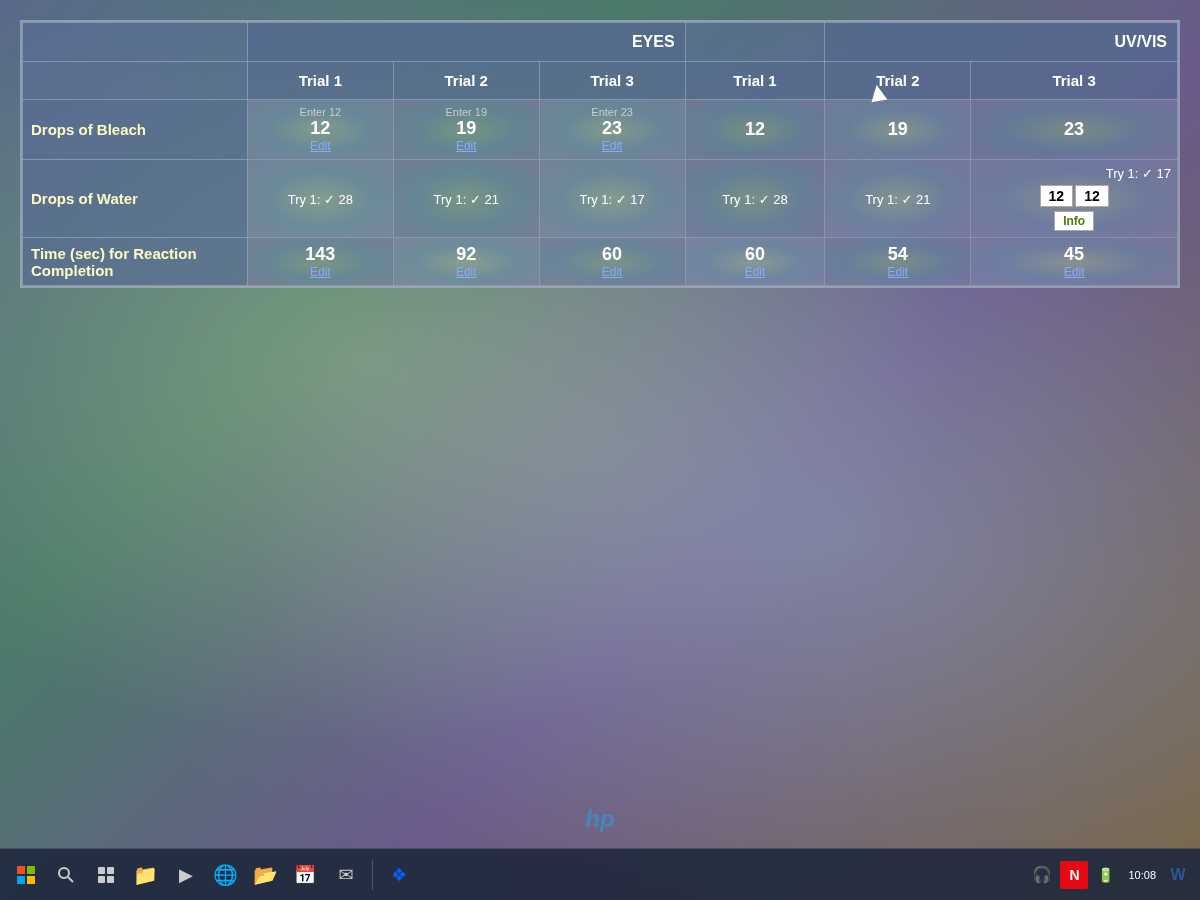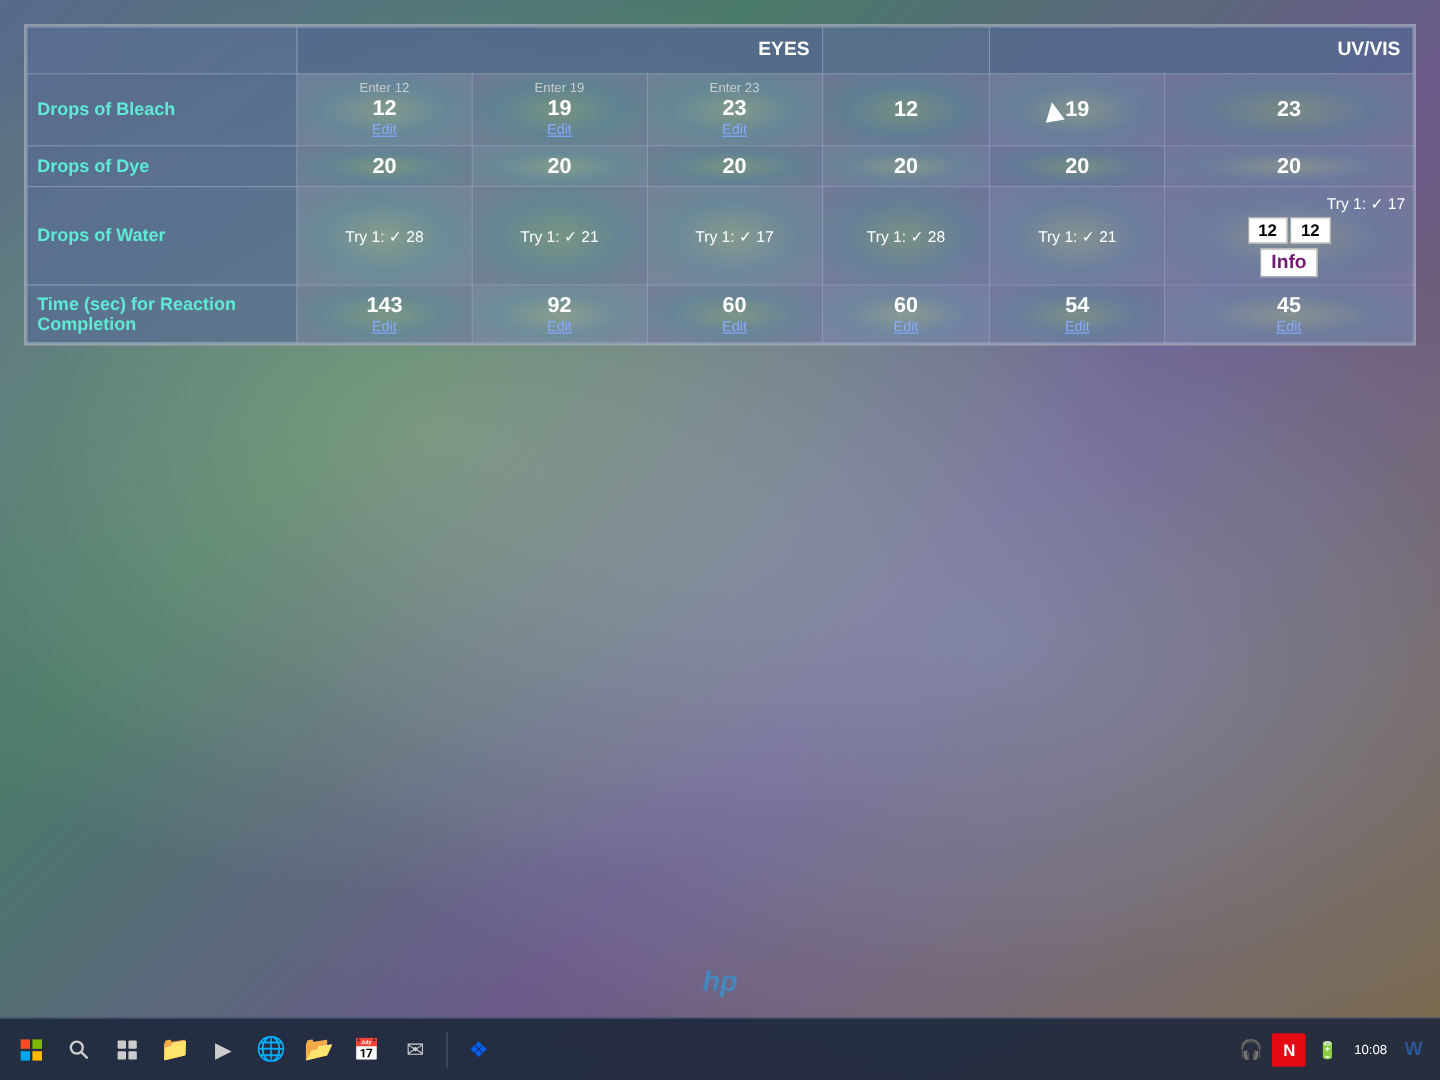--- a/index.html
+++ b/index.html
@@ -53,21 +53,21 @@
       font-size: 14px;
       font-weight: bold;
       position: relative;
     }
 
     
     .row-label {
       text-align: left;
       font-weight: bold;
       font-size: 15px;
-      color: #5eead4;
+      color: #fef9c3;
       background: rgba(80, 100, 140, 0.4);
       width: 200px;
     }
 
     
     .group-header {
       background: rgba(80, 100, 140, 0.6);
       font-size: 16px;
       font-weight: bold;
       color: #fff;
@@ -140,22 +140,22 @@
       font-weight: bold;
       font-size: 14px;
       padding: 2px 8px;
       border: 1px solid #aaa;
       min-width: 30px;
       text-align: center;
     }
 
     .info-box {
       background: white;
-      color: #701a75;
-      font-size: 16px;
+      color: #4d7c0f;
+      font-size: 12px;
       padding: 2px 8px;
       border: 1px solid #aaa;
       cursor: pointer;
       margin-top: 2px;
     }
 
     
     .taskbar {
       position: absolute;
       bottom: 0;
@@ -279,20 +279,29 @@
         <col style="width: 120px">
         <col style="width: 170px">
       </colgroup>
       <thead>
         <tr>
           <th class="empty-cell"></th>
           <th class="group-header" colspan="3">EYES</th>
           <th class="empty-cell"></th>
           <th class="group-header" colspan="2">UV/VIS</th>
         </tr>
+        <tr>
+          <th class="empty-cell"></th>
+          <th class="trial-header">Trial 1</th>
+          <th class="trial-header">Trial 2</th>
+          <th class="trial-header">Trial 3</th>
+          <th class="trial-header">Trial 1</th>
+          <th class="trial-header">Trial 2</th>
+          <th class="trial-header">Trial 3</th>
+        </tr>
       </thead>
       <tbody>
 
         <tr>
           <td class="row-label">Drops of Bleach</td>
           <td class="data-cell">
             <span class="enter-text">Enter 12</span>
             <span class="value-text">12</span>
             <span class="edit-link">Edit</span>
           </td>
@@ -310,41 +319,20 @@
             <span class="value-text">12</span>
           </td>
           <td class="data-cell">
             <span class="value-text">19</span>
           </td>
           <td class="data-cell-dark">
             <span class="value-text">23</span>
           </td>
         </tr>
 
-        <tr>
-          <td class="row-label">Drops of Dye</td>
-          <td class="data-cell-dark">
-            <span class="value-text">20</span>
-          </td>
-          <td class="data-cell">
-            <span class="value-text">20</span>
-          </td>
-          <td class="data-cell-dark">
-            <span class="value-text">20</span>
-          </td>
-          <td class="data-cell">
-            <span class="value-text">20</span>
-          </td>
-          <td class="data-cell-dark">
-            <span class="value-text">20</span>
-          </td>
-          <td class="data-cell">
-            <span class="value-text">20</span>
-          </td>
-        </tr>
 
         <tr>
           <td class="row-label">Drops of Water</td>
           <td class="data-cell">
             <span class="try-text">Try 1: ✓ 28</span>
           </td>
           <td class="data-cell-dark">
             <span class="try-text">Try 1: ✓ 21</span>
           </td>
           <td class="data-cell">

